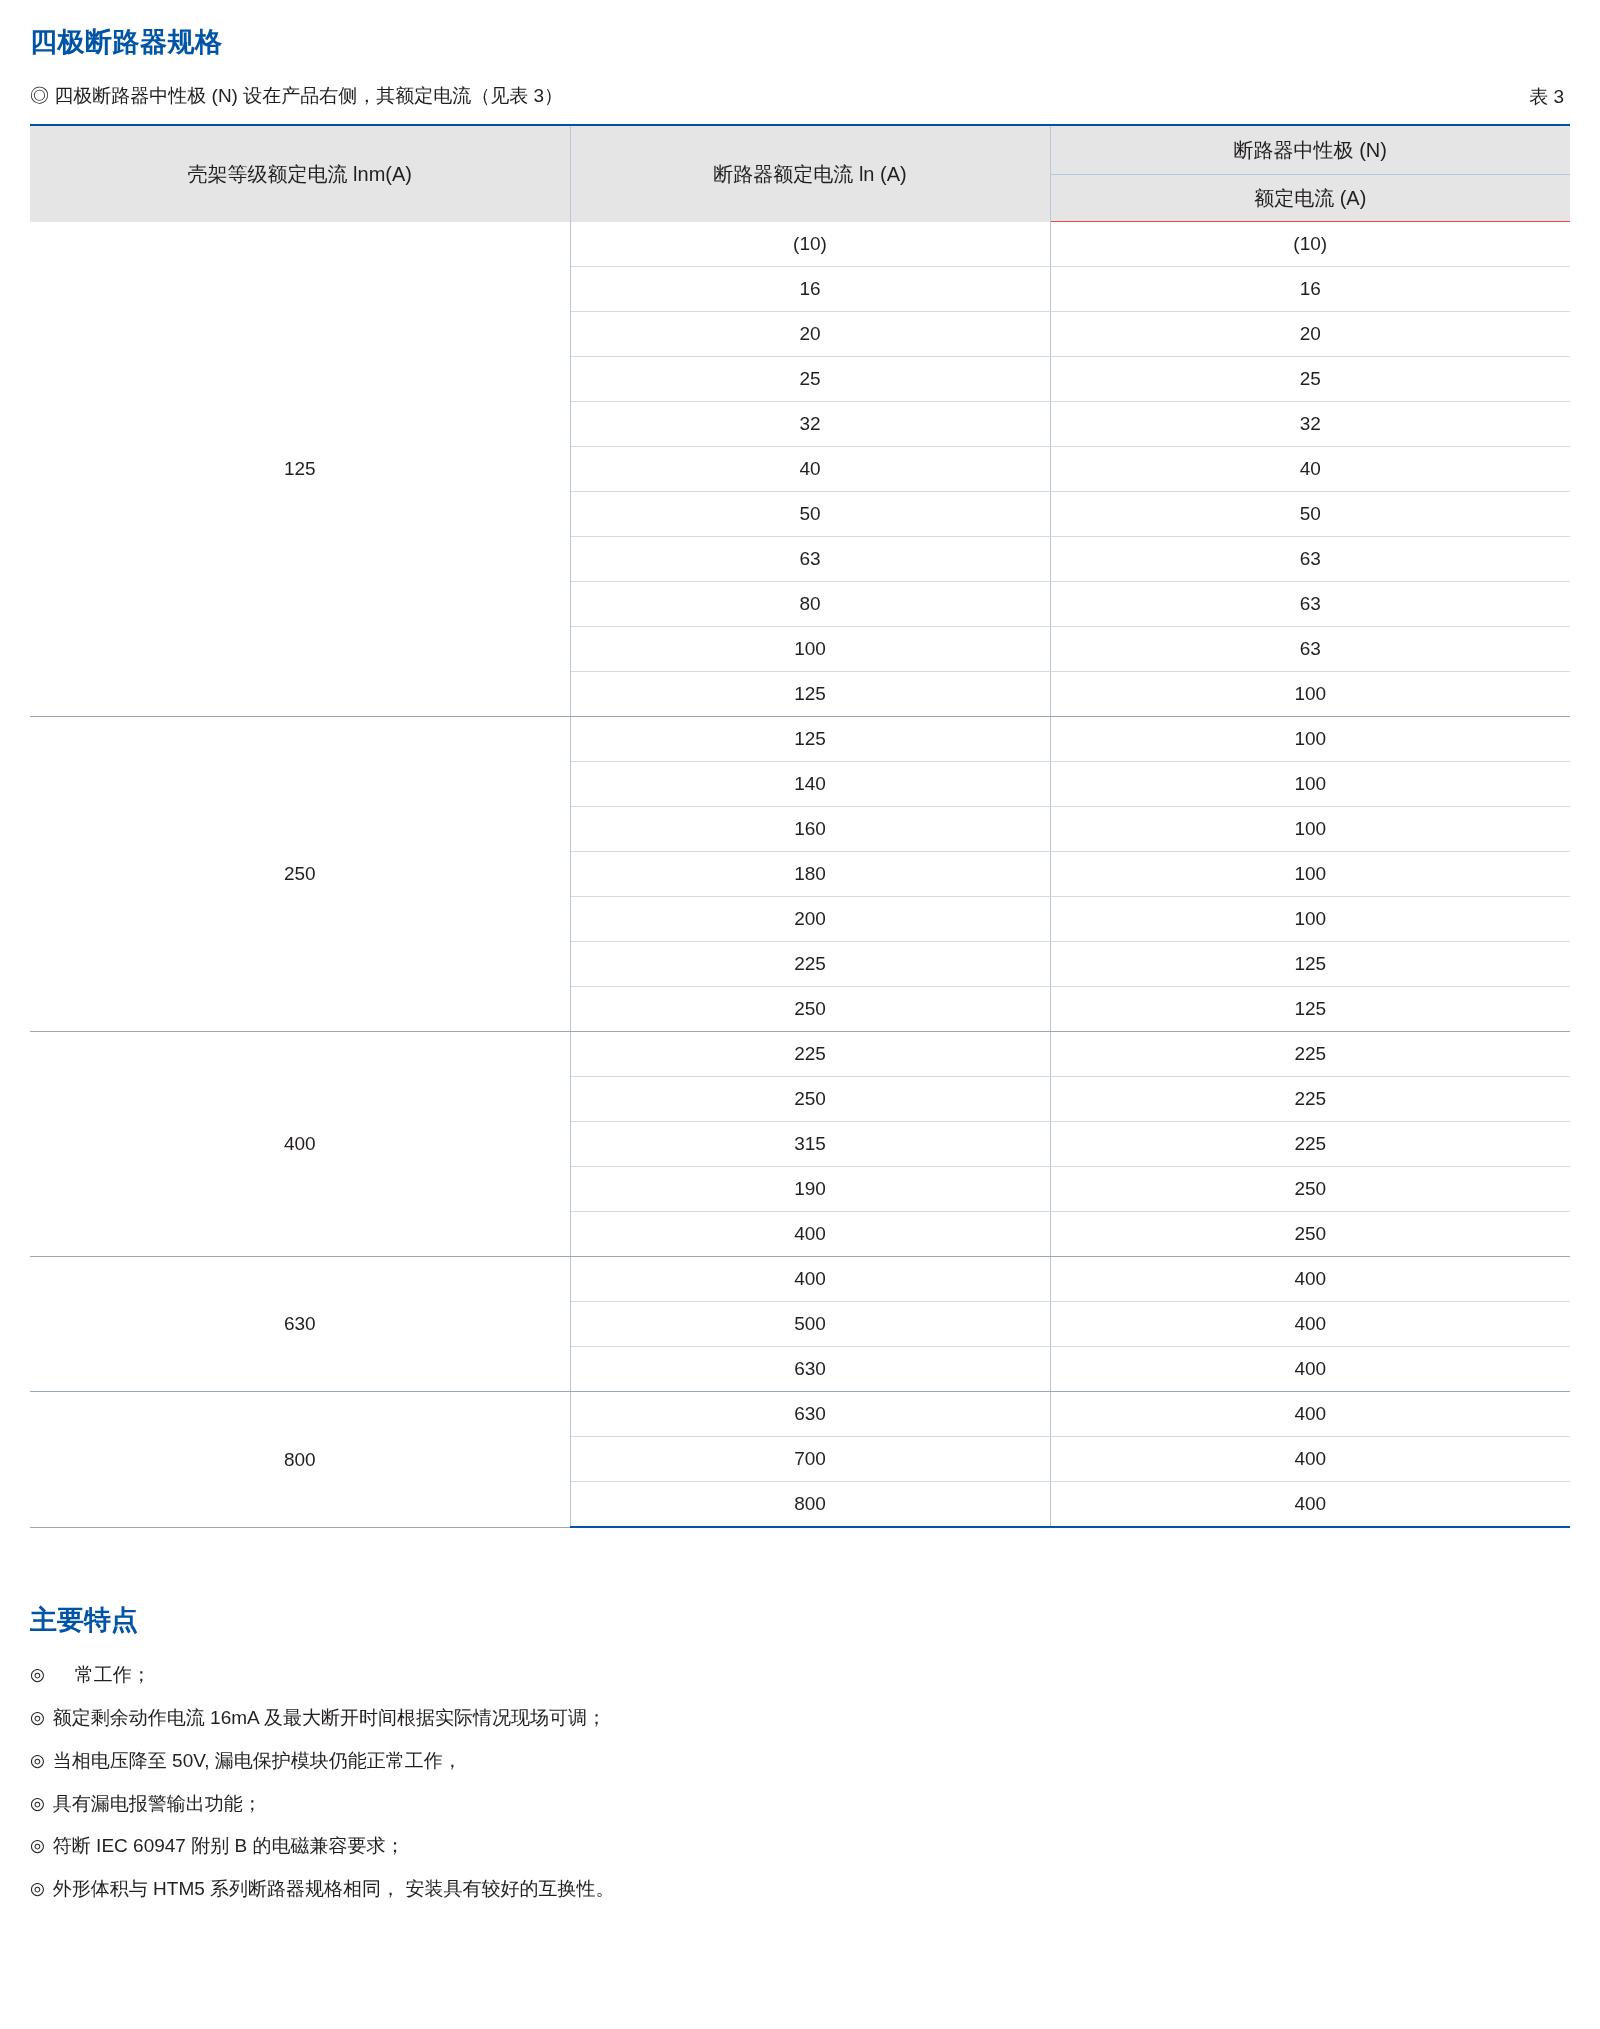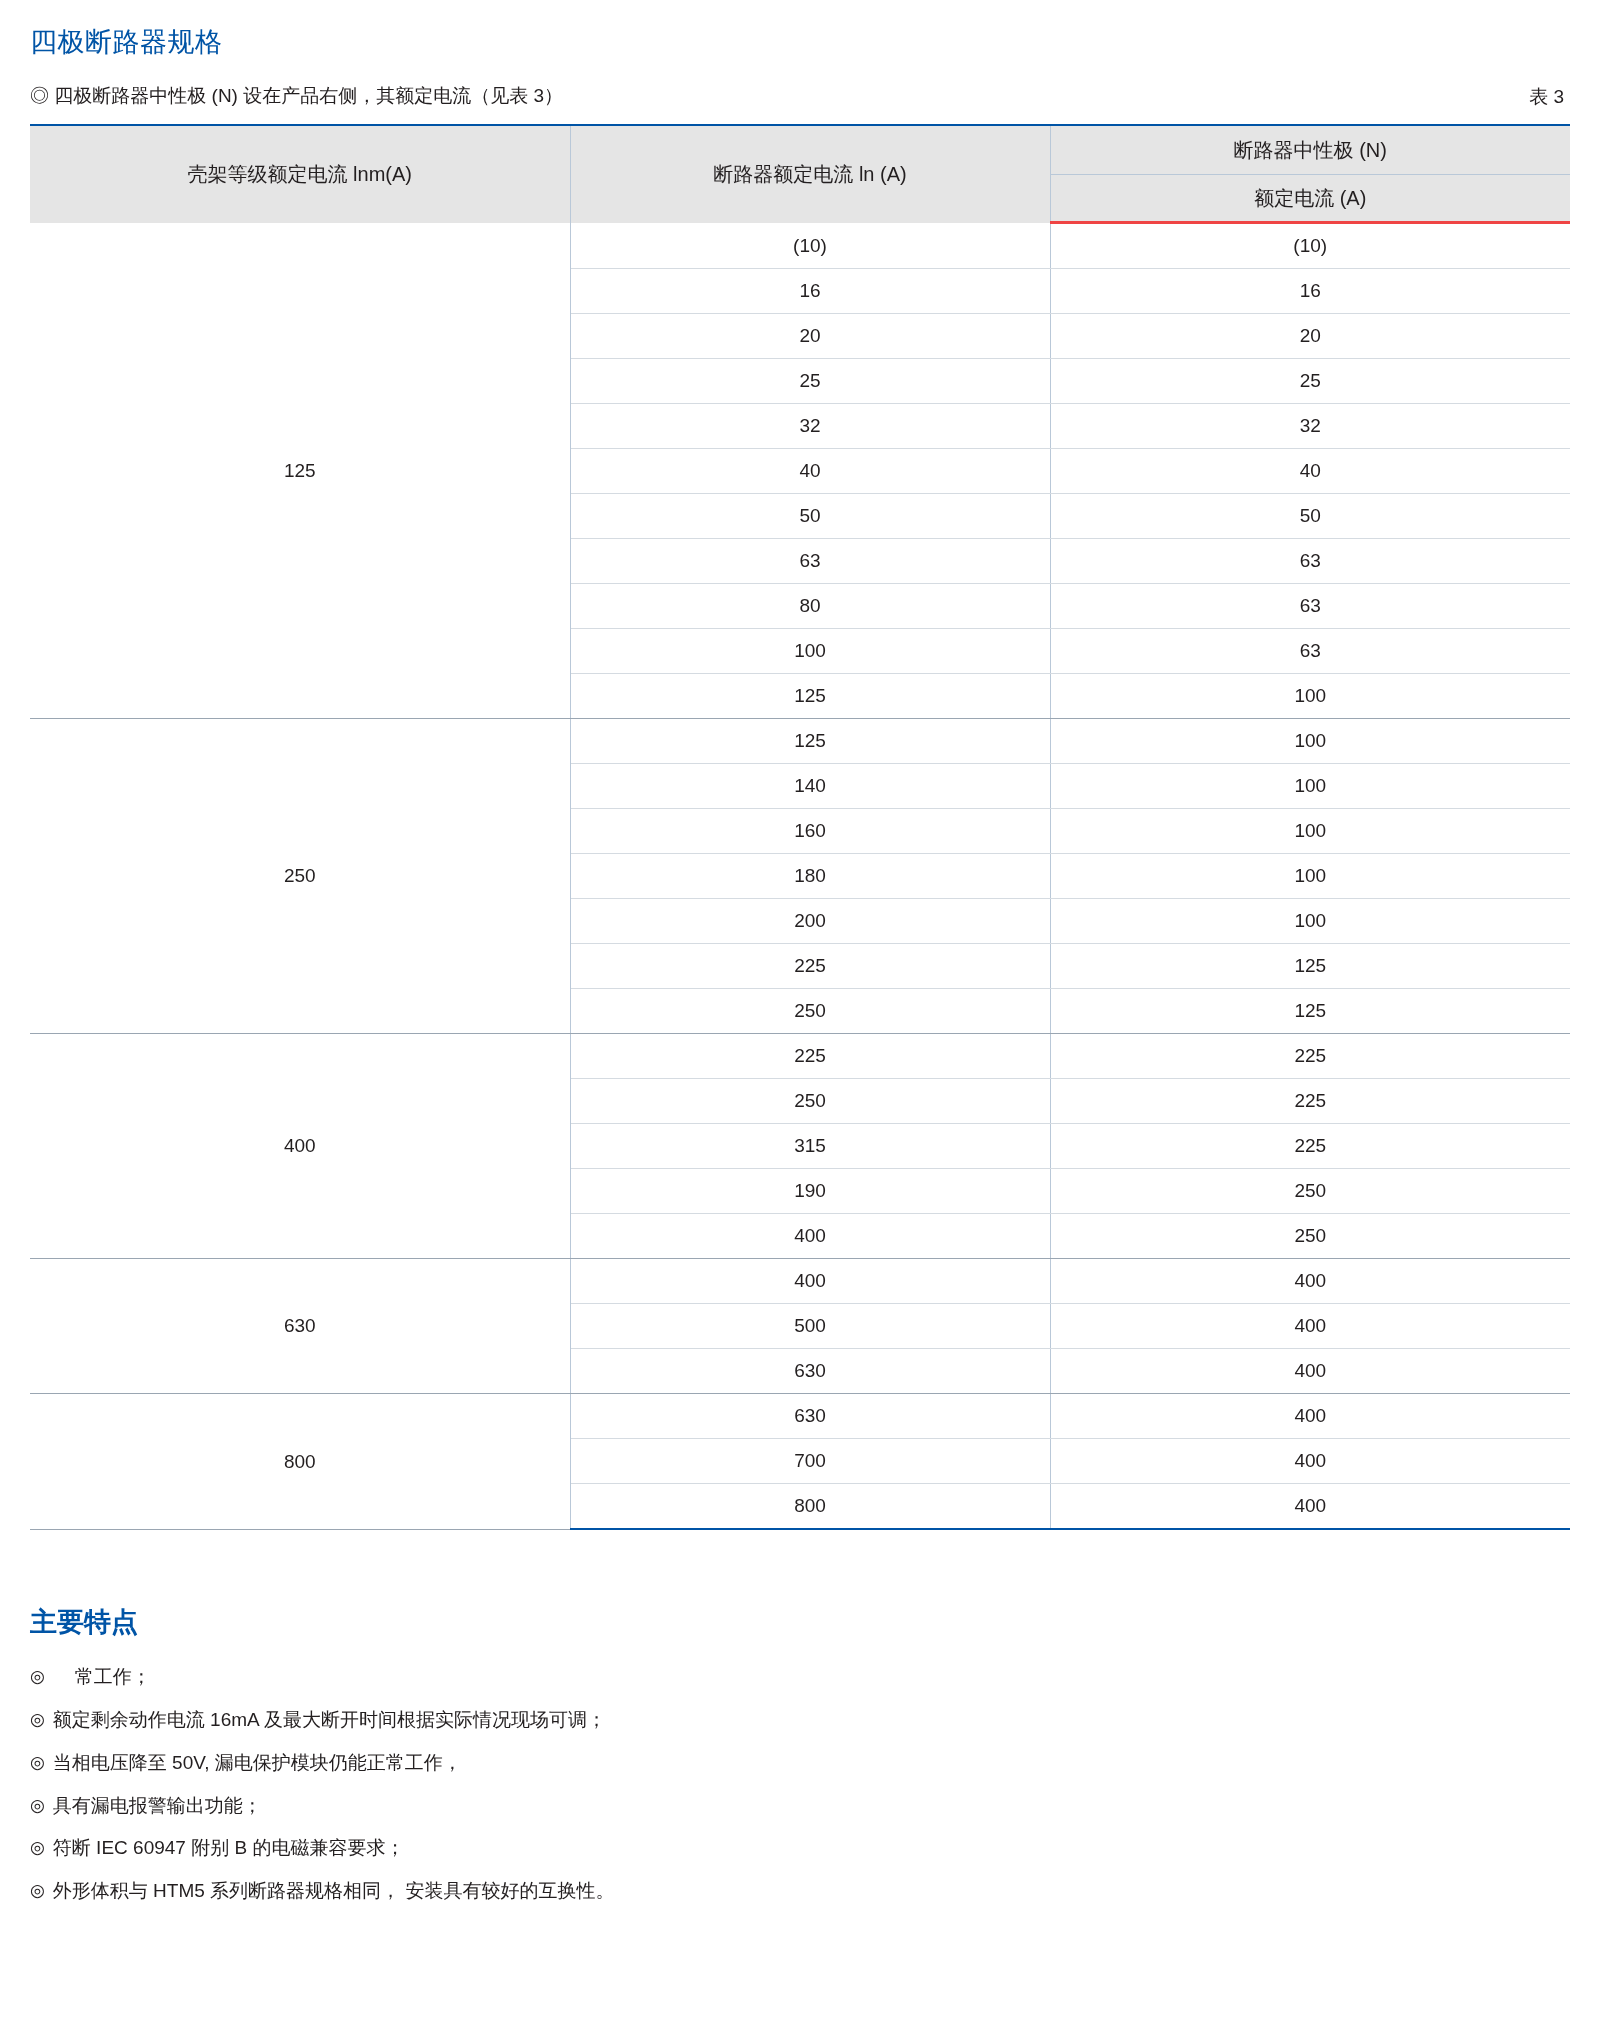--- a/index.html
+++ b/index.html
@@ -16,21 +16,21 @@
   }
   .page {
     position: relative;
     width: 1600px;
     min-height: 2029px;
     box-sizing: border-box;
     padding: 24px 30px 0 30px;
   }
   .section-title {
     font-size: 27px;
-    font-weight: normal;
+    font-weight: bold;
     color: #0054a6;
     letter-spacing: 0.5px;
     margin: 0 0 0 0;
     line-height: 1.4;
   }
   .intro-row {
     display: flex;
     align-items: flex-end;
     justify-content: space-between;
     margin-top: 20px;
@@ -67,21 +67,21 @@
     border-left: 1px solid #b9c8d8;
     border-right: 1px solid #b9c8d8;
     padding: 0;
   }
   table.spec thead tr.row-a th { height: 48px; }
   table.spec thead tr.row-b th { height: 46px; }
   .thead-top-border {
     border-top: 2px solid #0054a6;
   }
   .thead-bottom-border {
-    border-bottom: 3px solid #ef4444;
+    border-bottom: 1px solid #ef4444;
   }
   th.merge-v {
     border-bottom: 1px solid #b9c8d8;
   }
   table.spec tbody td {
     text-align: center;
     vertical-align: middle;
     height: 44px;
     border-bottom: 1px solid #d5dbe1;
     border-left: 1px solid #b9c8d8;

